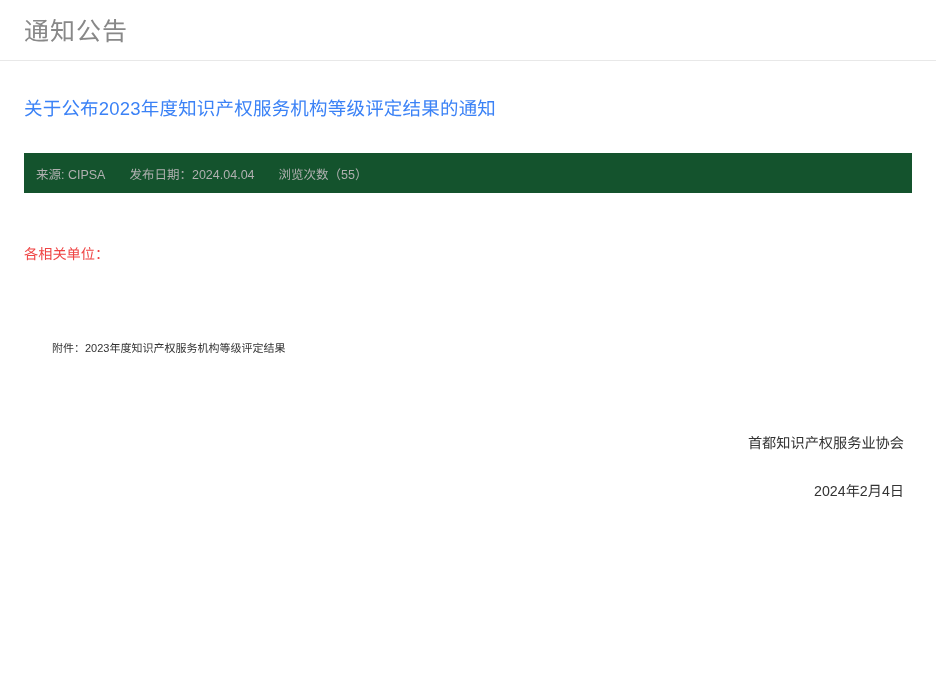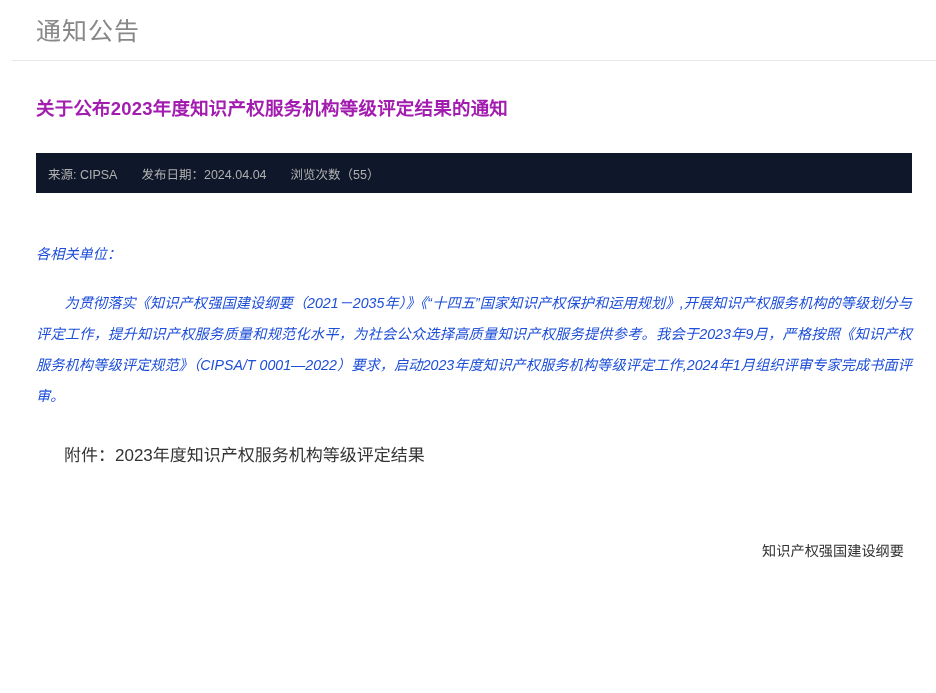--- a/index.html
+++ b/index.html
@@ -12,21 +12,20 @@
     background: #ffffff;
     font-family: "Liberation Sans", "DejaVu Sans", sans-serif;
     color: #333333;
     overflow: hidden;
   }
   .page {
     position: relative;
     width: 936px;
     height: 580px;
     box-sizing: border-box;
-    padding-left: 12px;
   }
   .page-header {
     padding: 14px 24px 0 24px;
   }
   .page-title {
     font-size: 25px;
     line-height: 34px;
     color: #888888;
     font-weight: normal;
     letter-spacing: 1px;
@@ -35,58 +34,57 @@
   }
   .title-divider {
     height: 1px;
     background: #e8e8e8;
     margin: 0 0 0 0;
   }
   .content-wrap {
     padding: 0 24px;
   }
   .article-title {
-    color: #a21caf;
+    color: #3b82f6;
     font-size: 18.5px;
     line-height: 28px;
-    font-weight: bold;
+    font-weight: normal;
     margin: 34px 0 0 0;
     letter-spacing: 0.2px;
   }
   .meta-bar {
     margin-top: 30px;
-    background: #0f172a;
+    background: #14532d;
     height: 40px;
     display: flex;
     align-items: center;
     padding-left: 12px;
     color: #b0b0b0;
     font-size: 12.5px;
   }
   .meta-item {
     margin-right: 24px;
     white-space: nowrap;
   }
   .body-text {
     margin-top: 46px;
     font-size: 14.2px;
     line-height: 31px;
-    color: #1d4ed8;
+    color: #ef4444;
     text-align: justify;
-    font-style: italic;
   }
   .body-text p {
     margin: 0 0 18px 0;
   }
   .p-indent {
     text-indent: 2em;
   }
   .attachment {
-    margin-top: 30px;
-    font-size: 17px;
+    margin-top: 64px;
+    font-size: 11px;
     line-height: 28px;
     color: #333333;
     padding-left: 28px;
   }
   .signature {
     margin-top: 66px;
     text-align: right;
     font-size: 14.2px;
     line-height: 30px;
     color: #333333;
@@ -112,21 +110,21 @@
     <h2 class="article-title">关于公布2023年度知识产权服务机构等级评定结果的通知</h2>
 
     <div class="meta-bar">
       <span class="meta-item">来源: CIPSA</span>
       <span class="meta-item">发布日期：2024.04.04</span>
       <span class="meta-item">浏览次数（55）</span>
     </div>
 
     <div class="body-text">
       <p>各相关单位：</p>
-      <p class="p-indent">为贯彻落实《知识产权强国建设纲要（2021－2035年）》《“十四五”国家知识产权保护和运用规划》,开展知识产权服务机构的等级划分与评定工作，提升知识产权服务质量和规范化水平，为社会公众选择高质量知识产权服务提供参考。我会于2023年9月，严格按照《知识产权服务机构等级评定规范》（CIPSA/T 0001—2022）要求，启动2023年度知识产权服务机构等级评定工作,2024年1月组织评审专家完成书面评审。</p>
     </div>
 
     <div class="attachment">附件：2023年度知识产权服务机构等级评定结果</div>
 
-    <div class="signature">知识产权强国建设纲要</div>
+    <div class="signature">首都知识产权服务业协会</div>
+    <div class="signature sign-date">2024年2月4日</div>
 
   </div>
 </div>
 
 </body></html>

